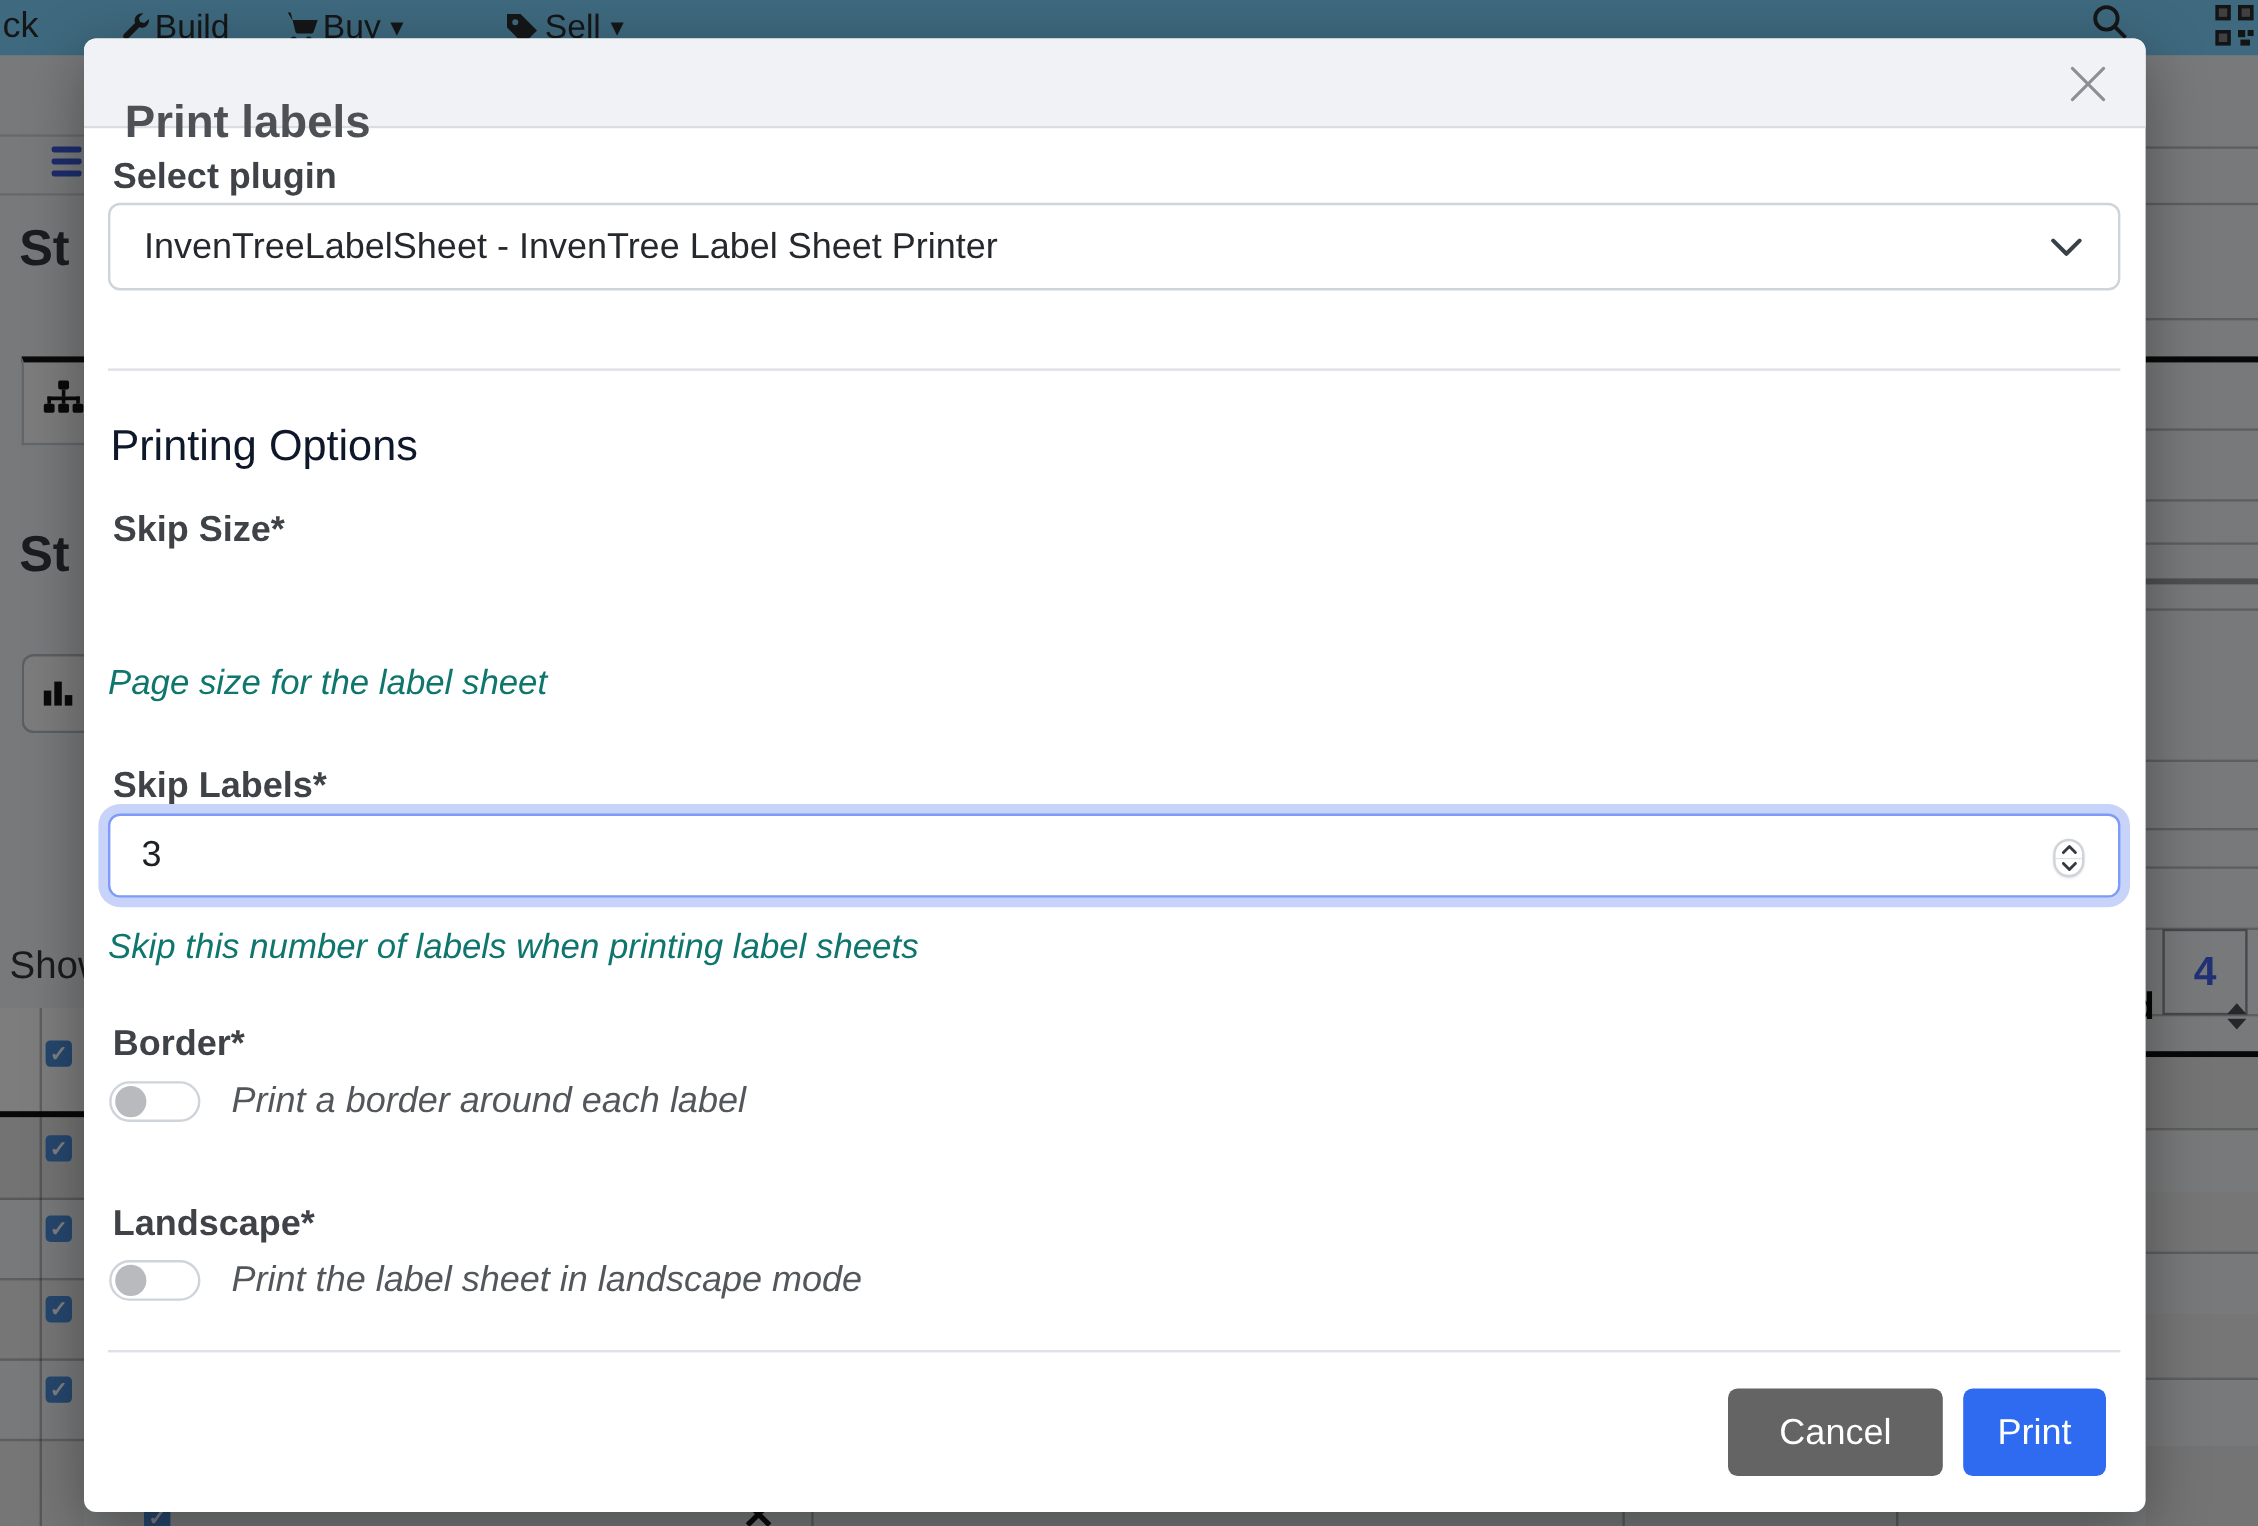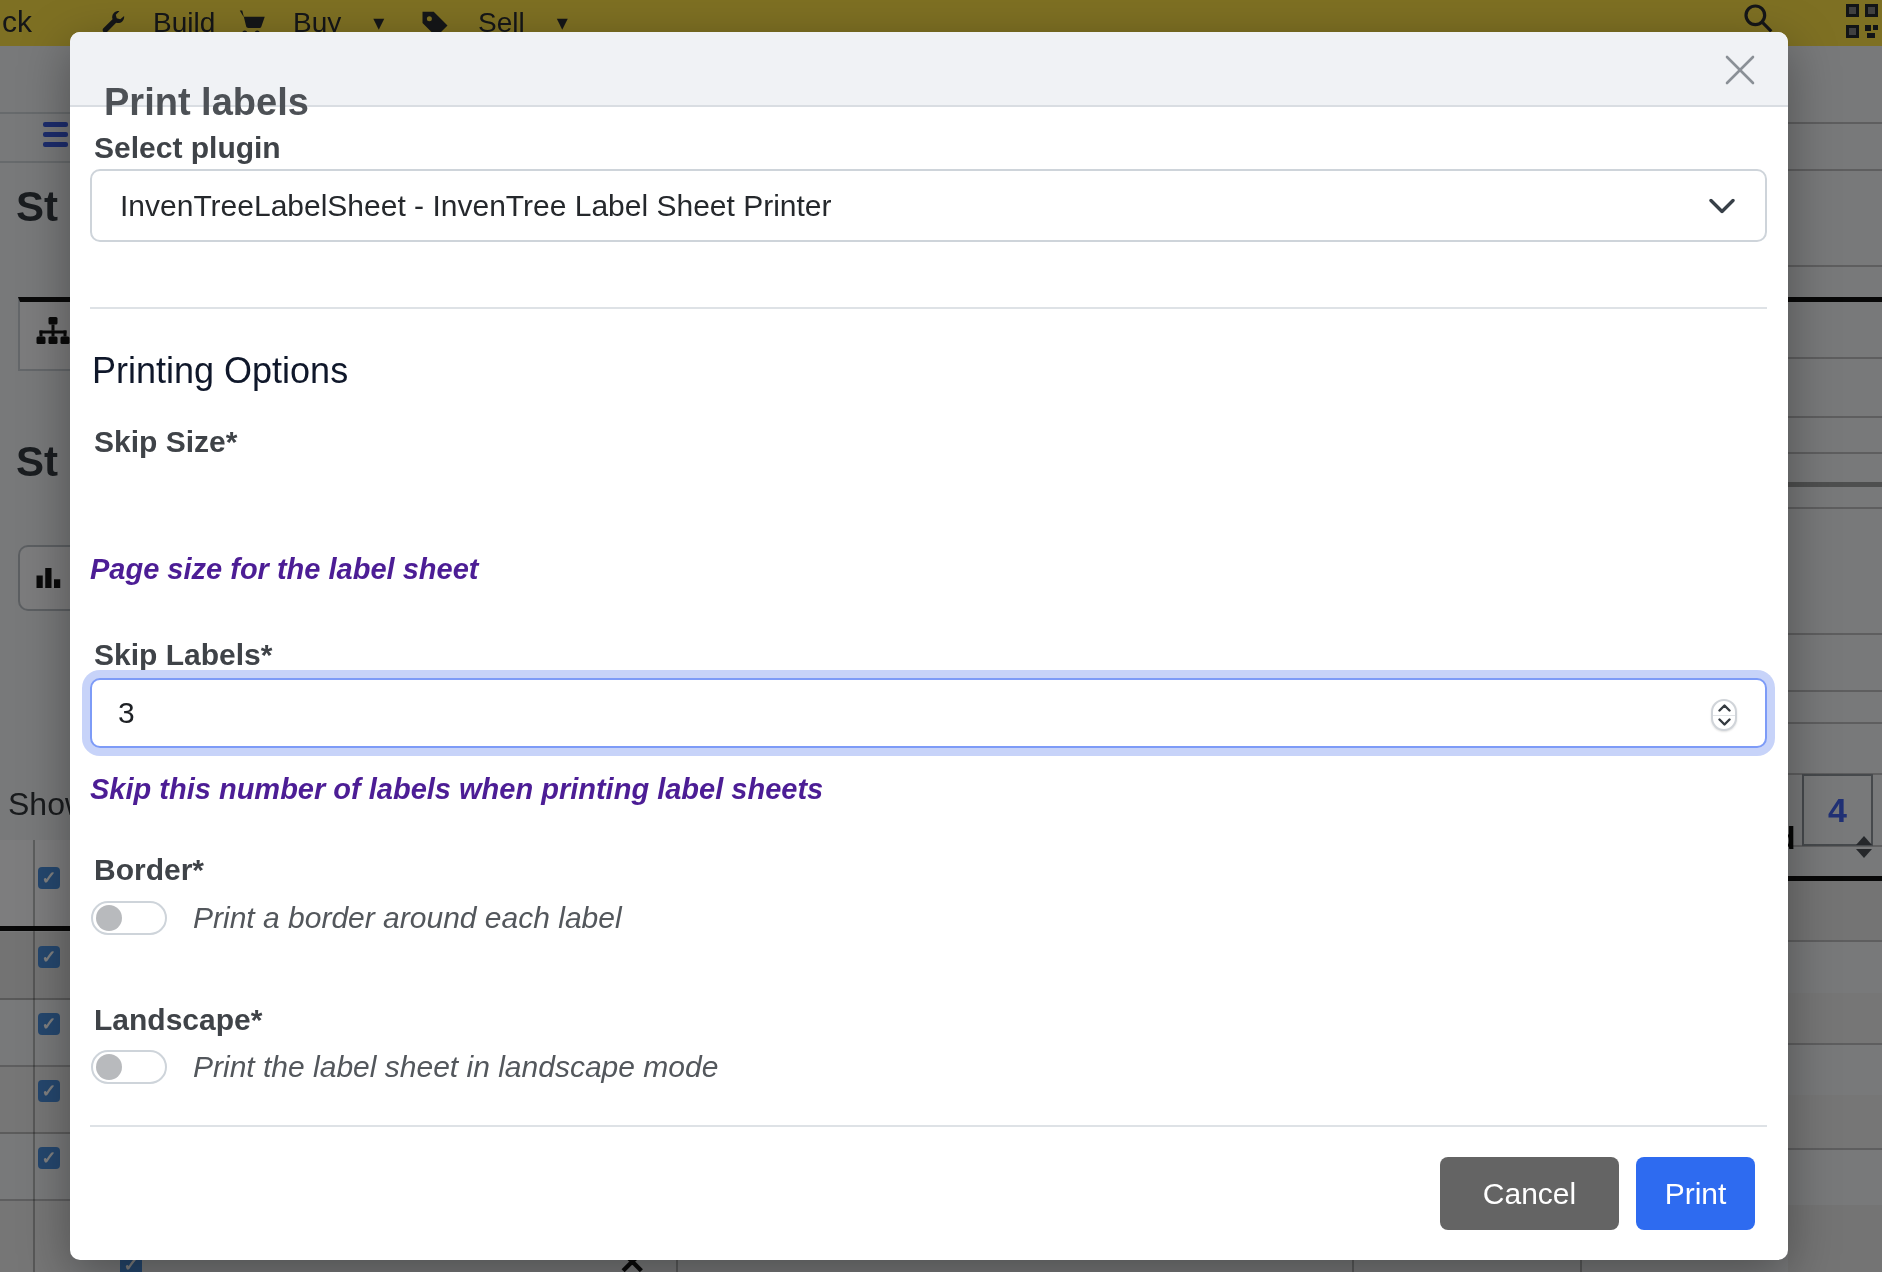--- a/index.html
+++ b/index.html
@@ -2,22 +2,22 @@
 <html><head>
 <meta charset="utf-8">
 <style>
   * { margin:0; padding:0; box-sizing:border-box; }
   html,body { width:1882px; height:1272px; overflow:hidden; }
   body { font-family:"Liberation Sans", sans-serif; position:relative; background:#eef0f2; }
   .abs { position:absolute; }
 
   
   #bg { position:absolute; inset:0; background:#f1f3f5; }
-  .navbar { position:absolute; left:0; top:0; width:1882px; height:46px; background:#fde047;text-align:center; }
-  .nav-item { position:absolute; top:7px; display:flex; align-items:center; gap:26px;
+  .navbar { position:absolute; left:0; top:0; width:1882px; height:46px; background:#7dd3fc;text-align:center; }
+  .nav-item { position:absolute; top:7px; display:flex; align-items:center; gap:2px;
               font-size:28px; font-weight:500; color:#2a2d30; }
   .nav-caret { font-size:22px; color:#2a2d30; margin-left:6px; }
   .stock-partial { position:absolute; left:2px; top:5px; font-size:30px; font-weight:500; color:#2a2d30; }
 
   .hamburger span { display:block; width:25px; height:5px; background:#3b5bdb; border-radius:2px; margin-bottom:5px; }
 
   .big-heading { position:absolute; font-size:42px; font-weight:600; color:#343a40; }
   .panel-line { position:absolute; left:0; width:70px; height:2px; background:#cfd4d9; }
 
   .tab-panel { position:absolute; left:18px; top:297px; width:70px; height:74px; background:#f8f9fa;
@@ -52,21 +52,21 @@
   
   #modal { position:absolute; left:70px; top:32px; width:1718px; height:1228px; background:#ffffff;
            border-radius:10px; box-shadow:0 14px 50px rgba(0,0,0,0.35); }
   .modal-header { position:absolute; left:0; top:0; width:100%; height:75px; background:#f0f2f5;
                   border-bottom:2px solid #d9dde2; border-radius:10px 10px 0 0; }
   .modal-title { position:absolute; left:34px; top:16px; font-size:38px; font-weight:600; color:#4d5156;margin-top:33px; }
   .close-btn { position:absolute; right:28px; top:18px; width:40px; height:40px; background:none; border:none; cursor:pointer; }
 
   .fld-label { position:absolute; left:24px; font-size:30px; font-weight:700; color:#3f4348; }
   .section-title { position:absolute; left:22px; font-size:36px; font-weight:500; color:#0f172a; }
-  .helper { position:absolute; left:20px; font-size:29px; font-style:italic; color:#4c1d95;font-weight:bold; }
+  .helper { position:absolute; left:20px; font-size:29px; font-style:italic; color:#0f766e; }
 
   .selectbox { position:absolute; left:20px; width:1677px; height:73px; background:#fff;
                border:2px solid #ced4da; border-radius:10px; cursor:pointer; }
   .selectbox .sel-text { position:absolute; left:28px; top:50%; transform:translateY(-50%);
                          font-size:30px; color:#25282c; white-space:nowrap; }
   .sel-chevron { position:absolute; right:30px; top:50%; transform:translateY(-50%); }
 
   .numinput { position:absolute; left:20px; top:646px; width:1677px; height:70px; background:#fff;
               border:2px solid #7d9bf7; border-radius:10px; box-shadow:0 0 0 8px #c7d3f9; }
   .numinput input { position:absolute; left:26px; top:0; width:1560px; height:66px; border:none; outline:none;

